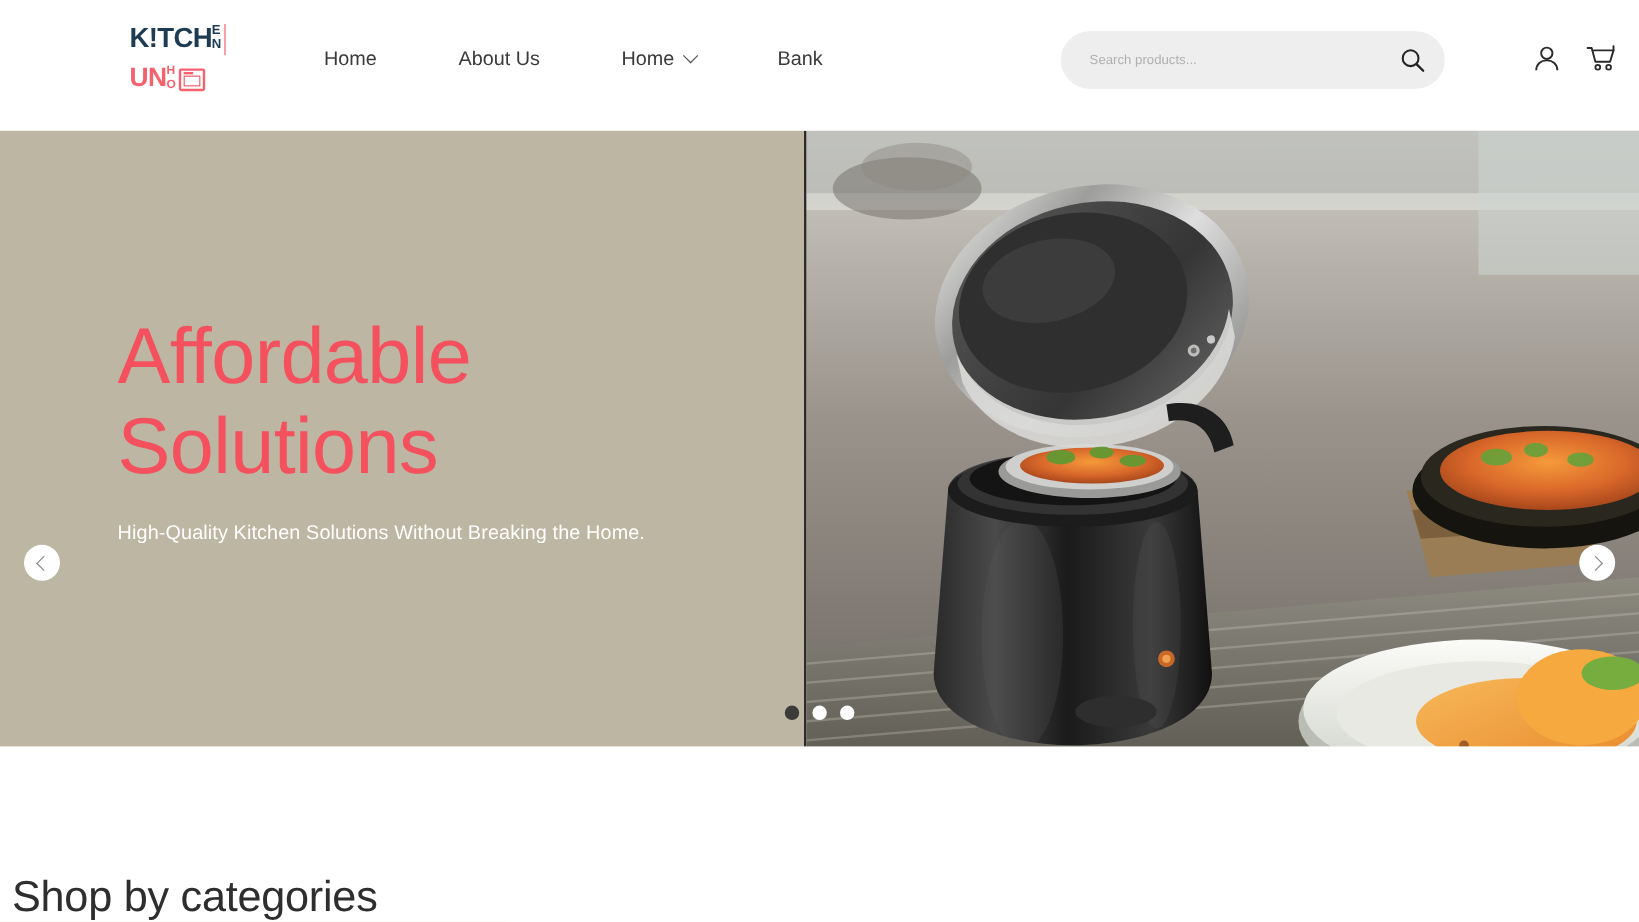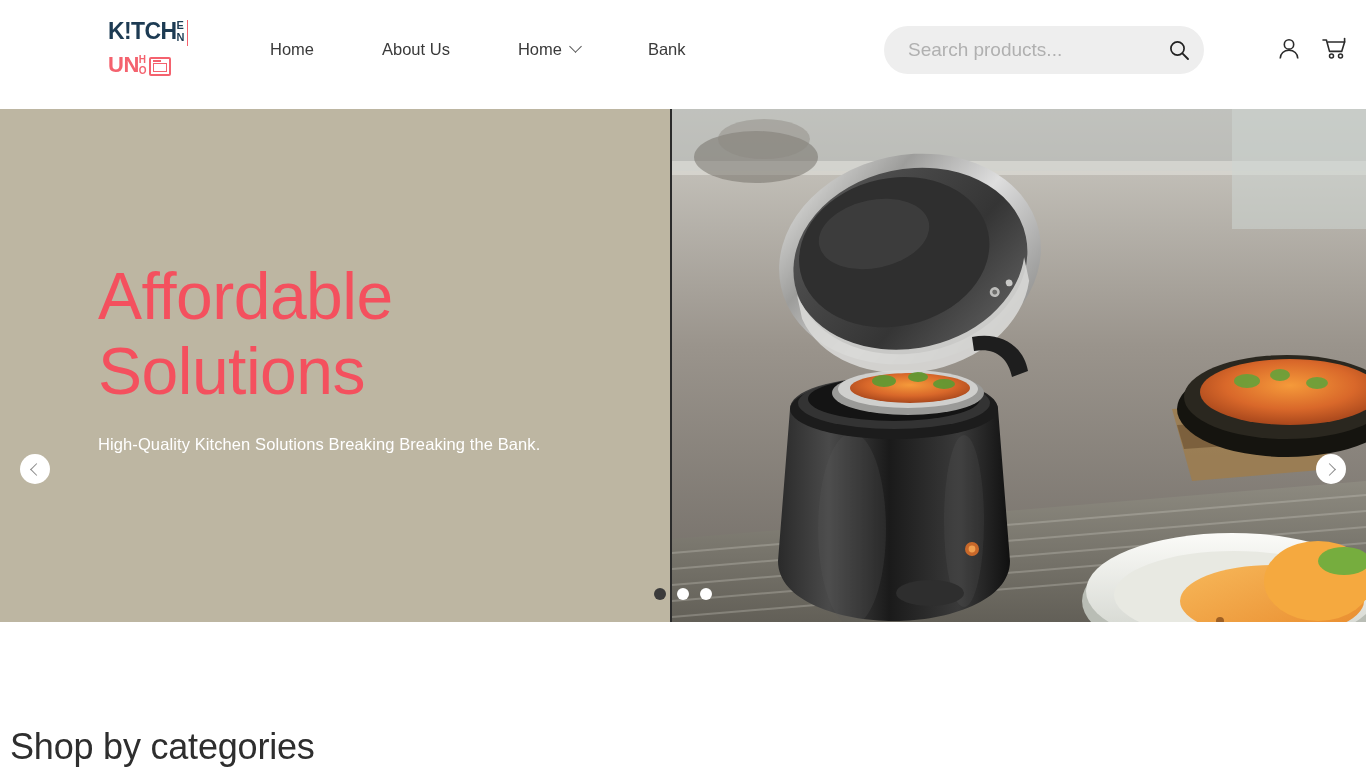--- a/index.html
+++ b/index.html
@@ -116,21 +116,21 @@
     background: #eeeeee;
     border-radius: 26px;
     display: flex; align-items: center;
   }
   .search-input {
     flex: 1;
     height: 100%;
     border: none; outline: none; background: transparent;
     padding-left: 24px;
     font-family: "Liberation Sans", sans-serif;
-    font-size: 19px;
+    font-size: 11px;
     color: #333;
   }
   .search-input::placeholder { color: #b0b0b0; }
   .search-btn {
     width: 54px; height: 100%;
     background: transparent; border: none;
     cursor: pointer;
     display: flex; align-items: center; justify-content: center;
   }
 
@@ -411,21 +411,21 @@
       <ellipse cx="562" cy="486" rx="120" ry="44" fill="#e8e9e2"></ellipse>
       <ellipse cx="600" cy="492" rx="92" ry="36" fill="url(#soup)"></ellipse>
       <ellipse cx="646" cy="472" rx="54" ry="40" fill="#f5a93f"></ellipse>
       <ellipse cx="672" cy="452" rx="26" ry="14" fill="#76ad3e"></ellipse>
       <circle cx="548" cy="512" r="4" fill="#8a4f1c" opacity="0.8"></circle>
     </svg>
   </div>
 
   <div class="hero-text">
     <div class="hero-title">Affordable Solutions</div>
-    <div class="hero-sub">High-Quality Kitchen Solutions Breaking Breaking the Bank.</div>
+    <div class="hero-sub">High-Quality Kitchen Solutions Without Breaking the Home.</div>
   </div>
 
   <div class="car-arrow prev">
     <span class="car-chev l"></span>
   </div>
   <div class="car-arrow next">
     <span class="car-chev r"></span>
   </div>
 
   <div class="dots">

